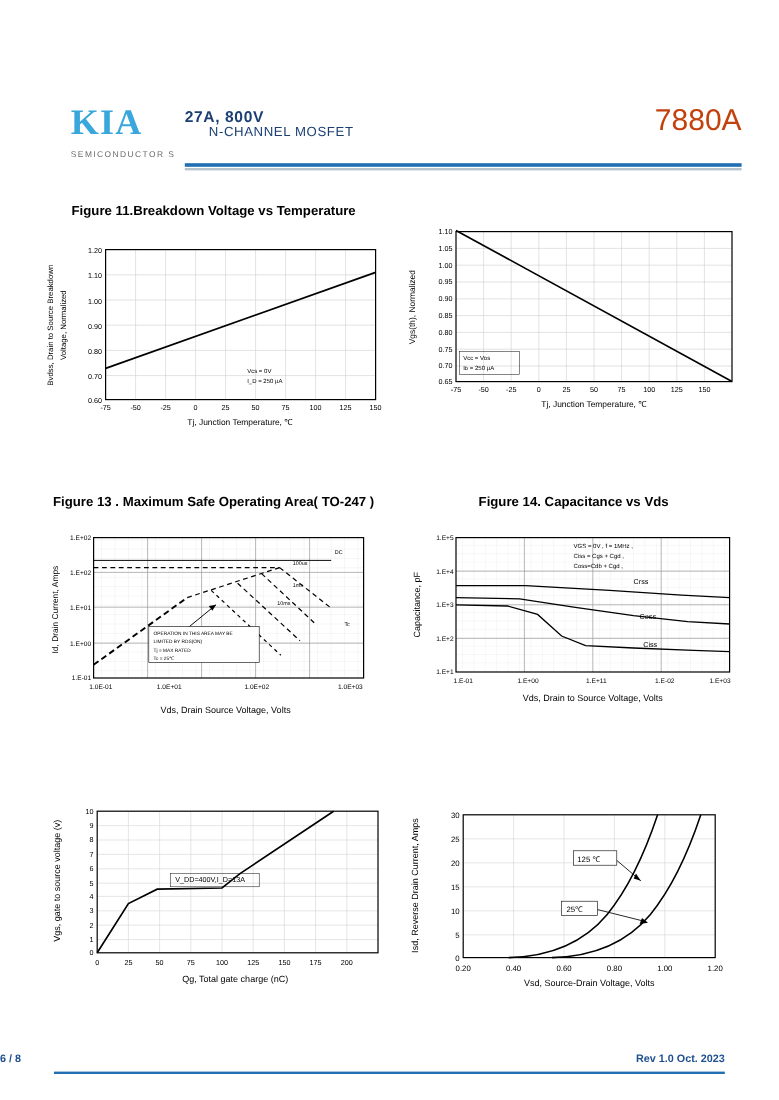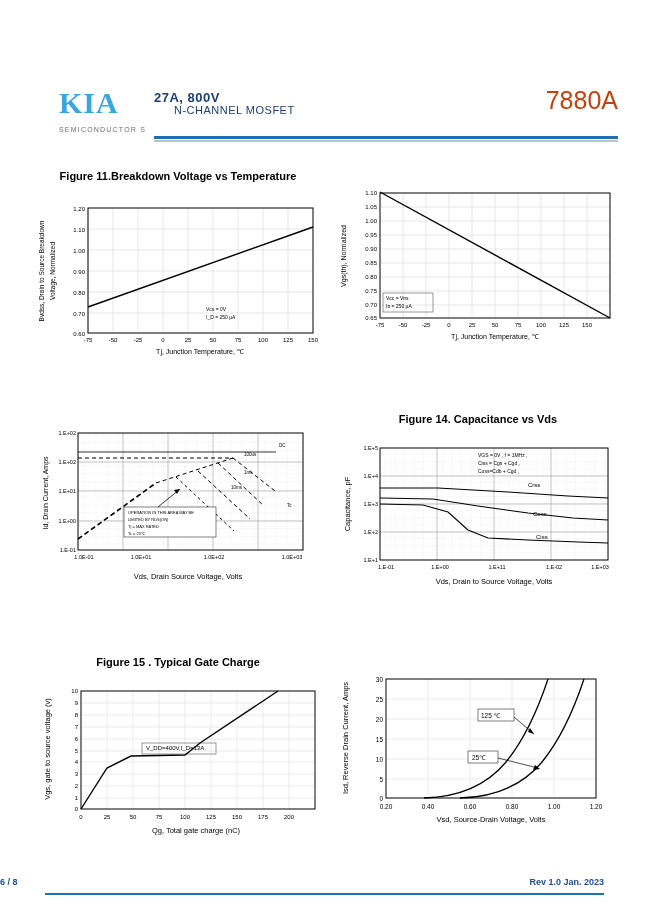--- a/index.html
+++ b/index.html
@@ -167,20 +167,21 @@
             <text x="58" y="140" font-size="5">Iᴅ = 250 µA</text>
             <rect x="55" y="125" width="50" height="19" fill="none" stroke="#000" stroke-width="0.4"></rect>
           </svg>
         </div>
       </div>
     </div>
 
     <div class="row">
 
       <div class="cell">
+        <div class="ctitle">Figure 13 . Maximum Safe Operating Area( TO-247 )</div>
         <div class="plotwrap">
           <svg width="300" height="175" viewBox="0 0 300 175">
             <defs>
               <pattern id="loggrid" width="11.25" height="7.8" patternUnits="userSpaceOnUse">
                 <path d="M 11.25 0 L 0 0 0 7.8" fill="none" stroke="#dcdcdc" stroke-width="0.4"></path>
               </pattern>
             </defs>
             <rect x="50" y="22" width="225" height="117" fill="url(#loggrid)"></rect>
             <g stroke="#9a9a9a" stroke-width="0.6">
               <line x1="95" y1="22" x2="95" y2="139"></line>
@@ -289,21 +290,20 @@
               <text x="208" y="113">Ciss</text>
             </g>
           </svg>
         </div>
       </div>
     </div>
 
     <div class="row">
 
       <div class="cell">
-        <div class="ctitle">Figure 15 . Typical Gate Charge</div>
         <div class="plotwrap">
           <svg width="300" height="175" viewBox="0 0 300 175">
             <g stroke="#d4d4d4" stroke-width="0.5">
               <line x1="105" y1="22" x2="105" y2="140"></line>
               <line x1="131" y1="22" x2="131" y2="140"></line>
               <line x1="157" y1="22" x2="157" y2="140"></line>
               <line x1="183" y1="22" x2="183" y2="140"></line>
               <line x1="209" y1="22" x2="209" y2="140"></line>
               <line x1="235" y1="22" x2="235" y2="140"></line>
               <line x1="261" y1="22" x2="261" y2="140"></line>
@@ -397,17 +397,17 @@
             <line x1="170" y1="104" x2="210" y2="114" stroke="#000" stroke-width="0.7"></line>
             <polygon points="212,115 205,116 207,111" fill="#000"></polygon>
           </svg>
         </div>
       </div>
     </div>
   </div>
 
   <div class="footer">
     <div class="foot-page">6 / 8</div>
-    <div class="foot-rev">Rev 1.0  Jan. 2023</div>
+    <div class="foot-rev">Rev 1.0  Oct. 2023</div>
     <div class="foot-rule"></div>
   </div>
 
 </div>
 
 </body></html>

